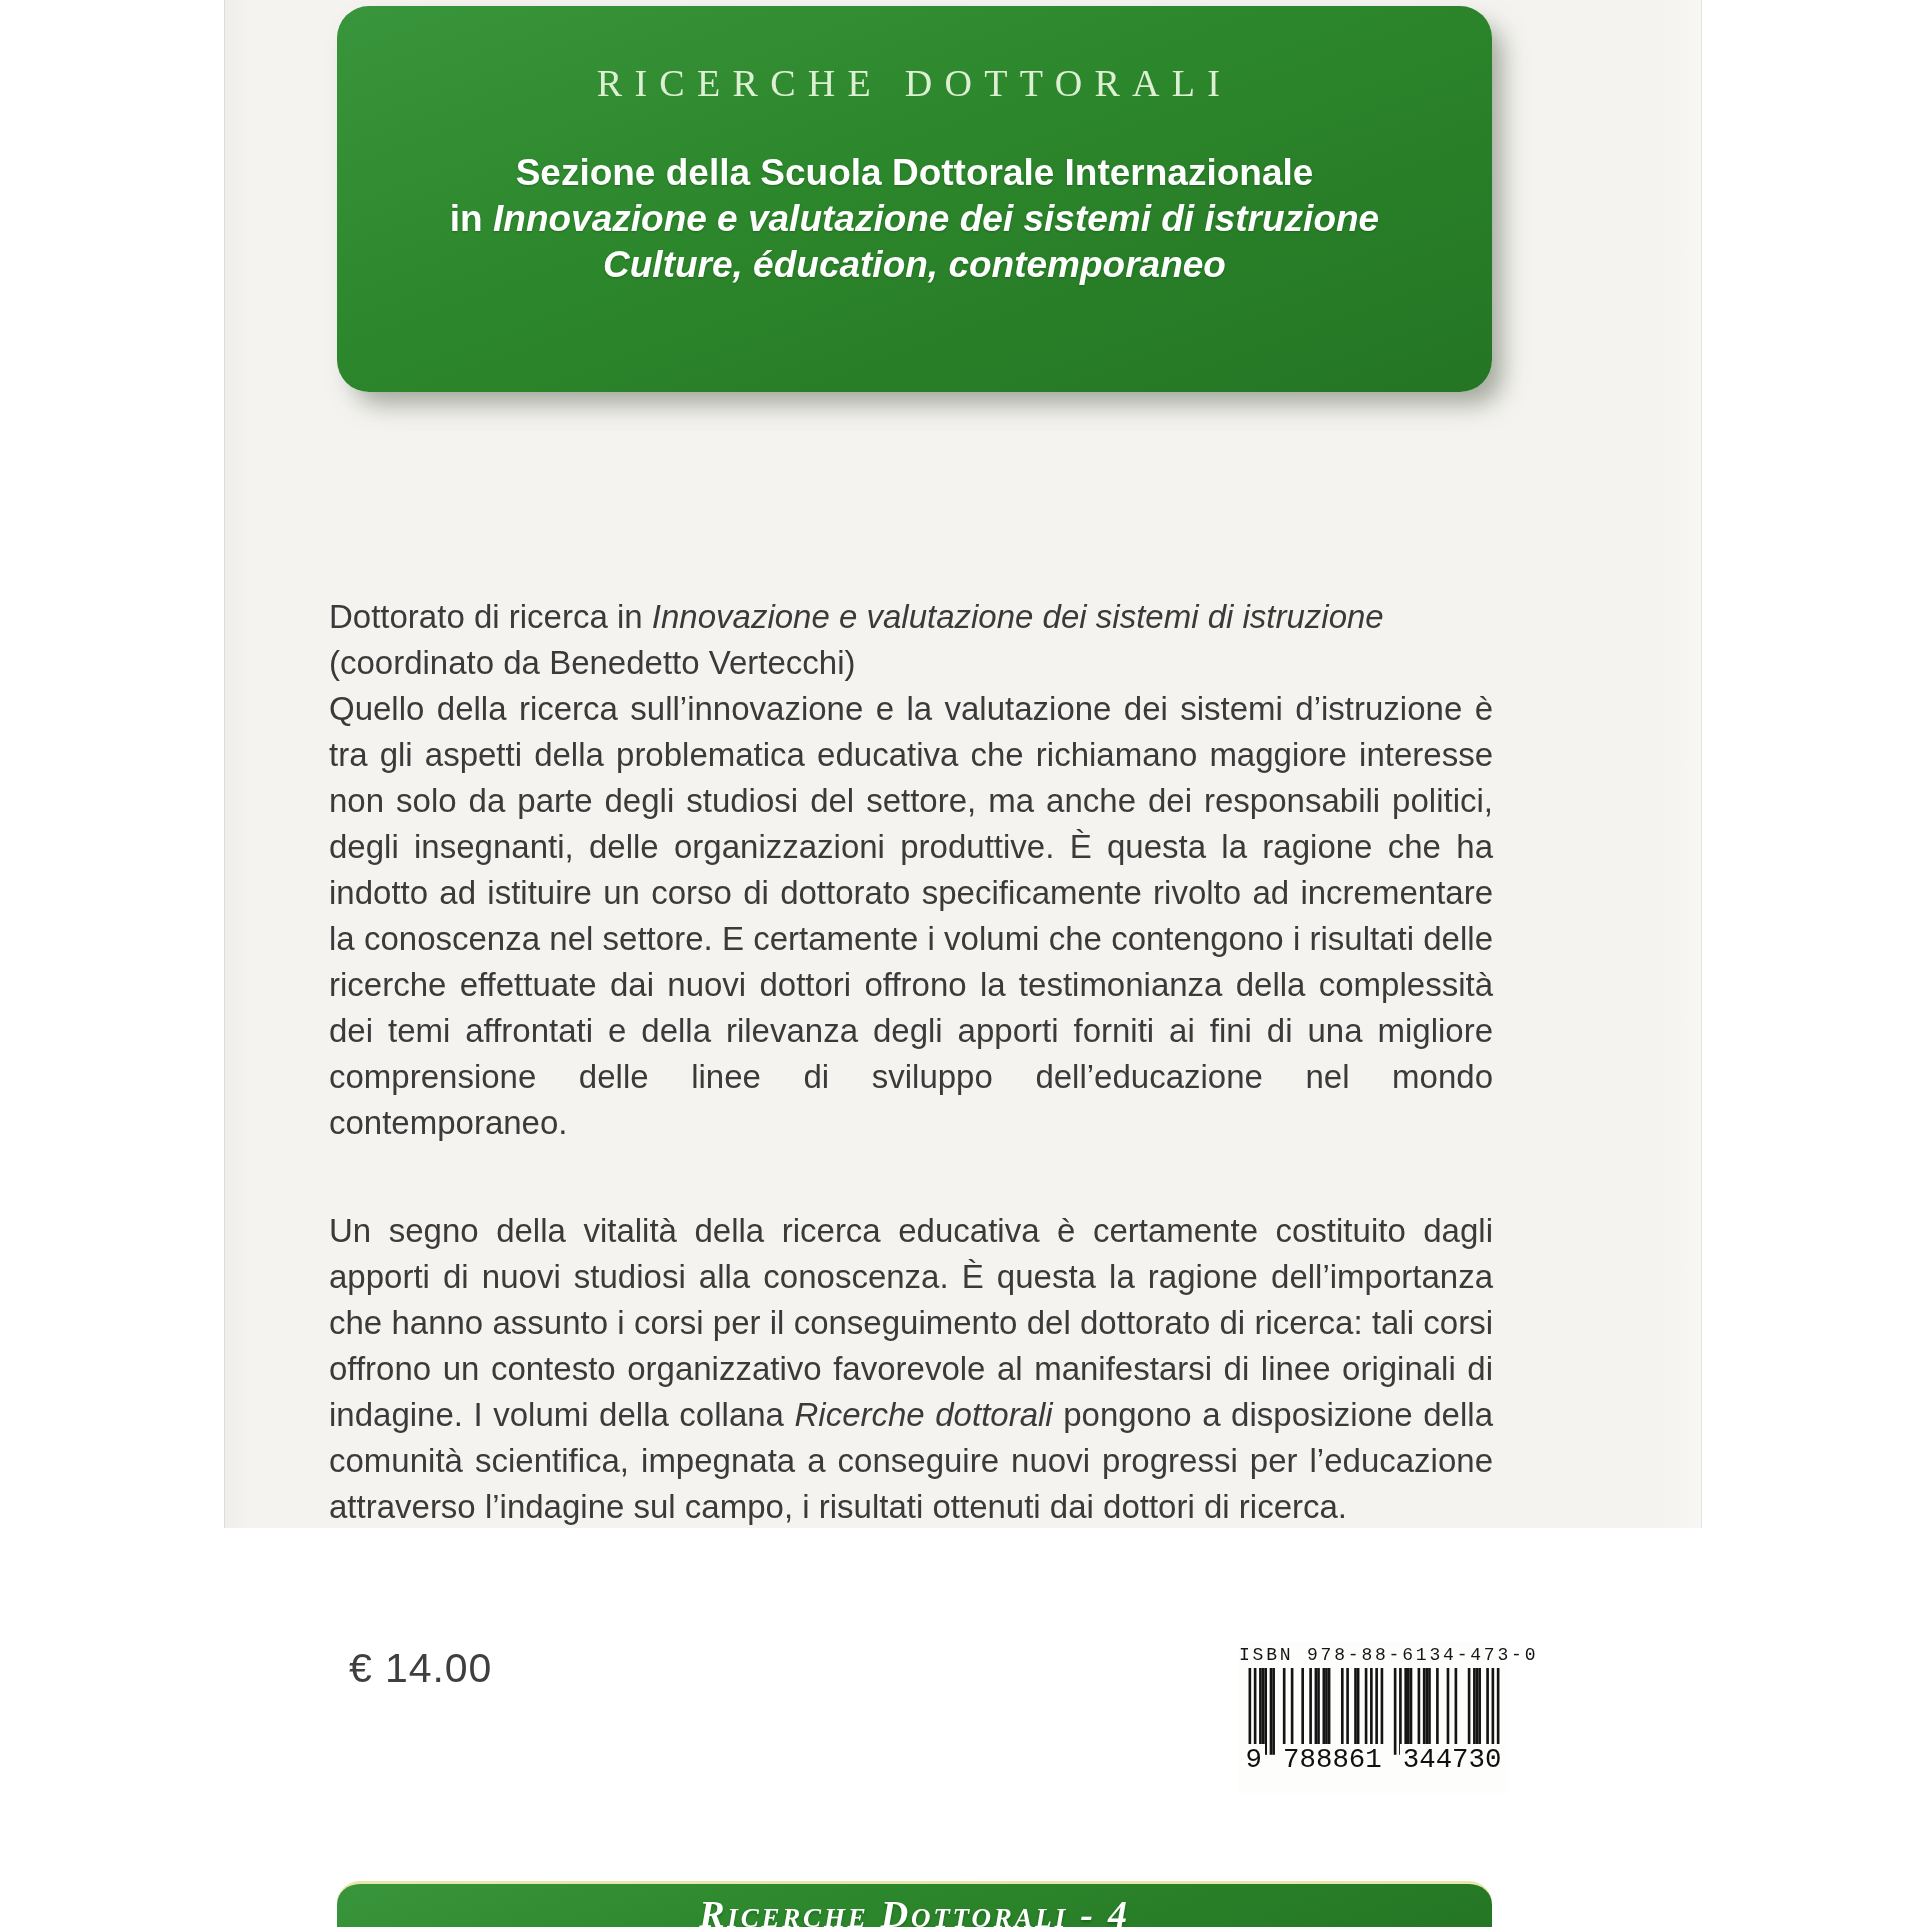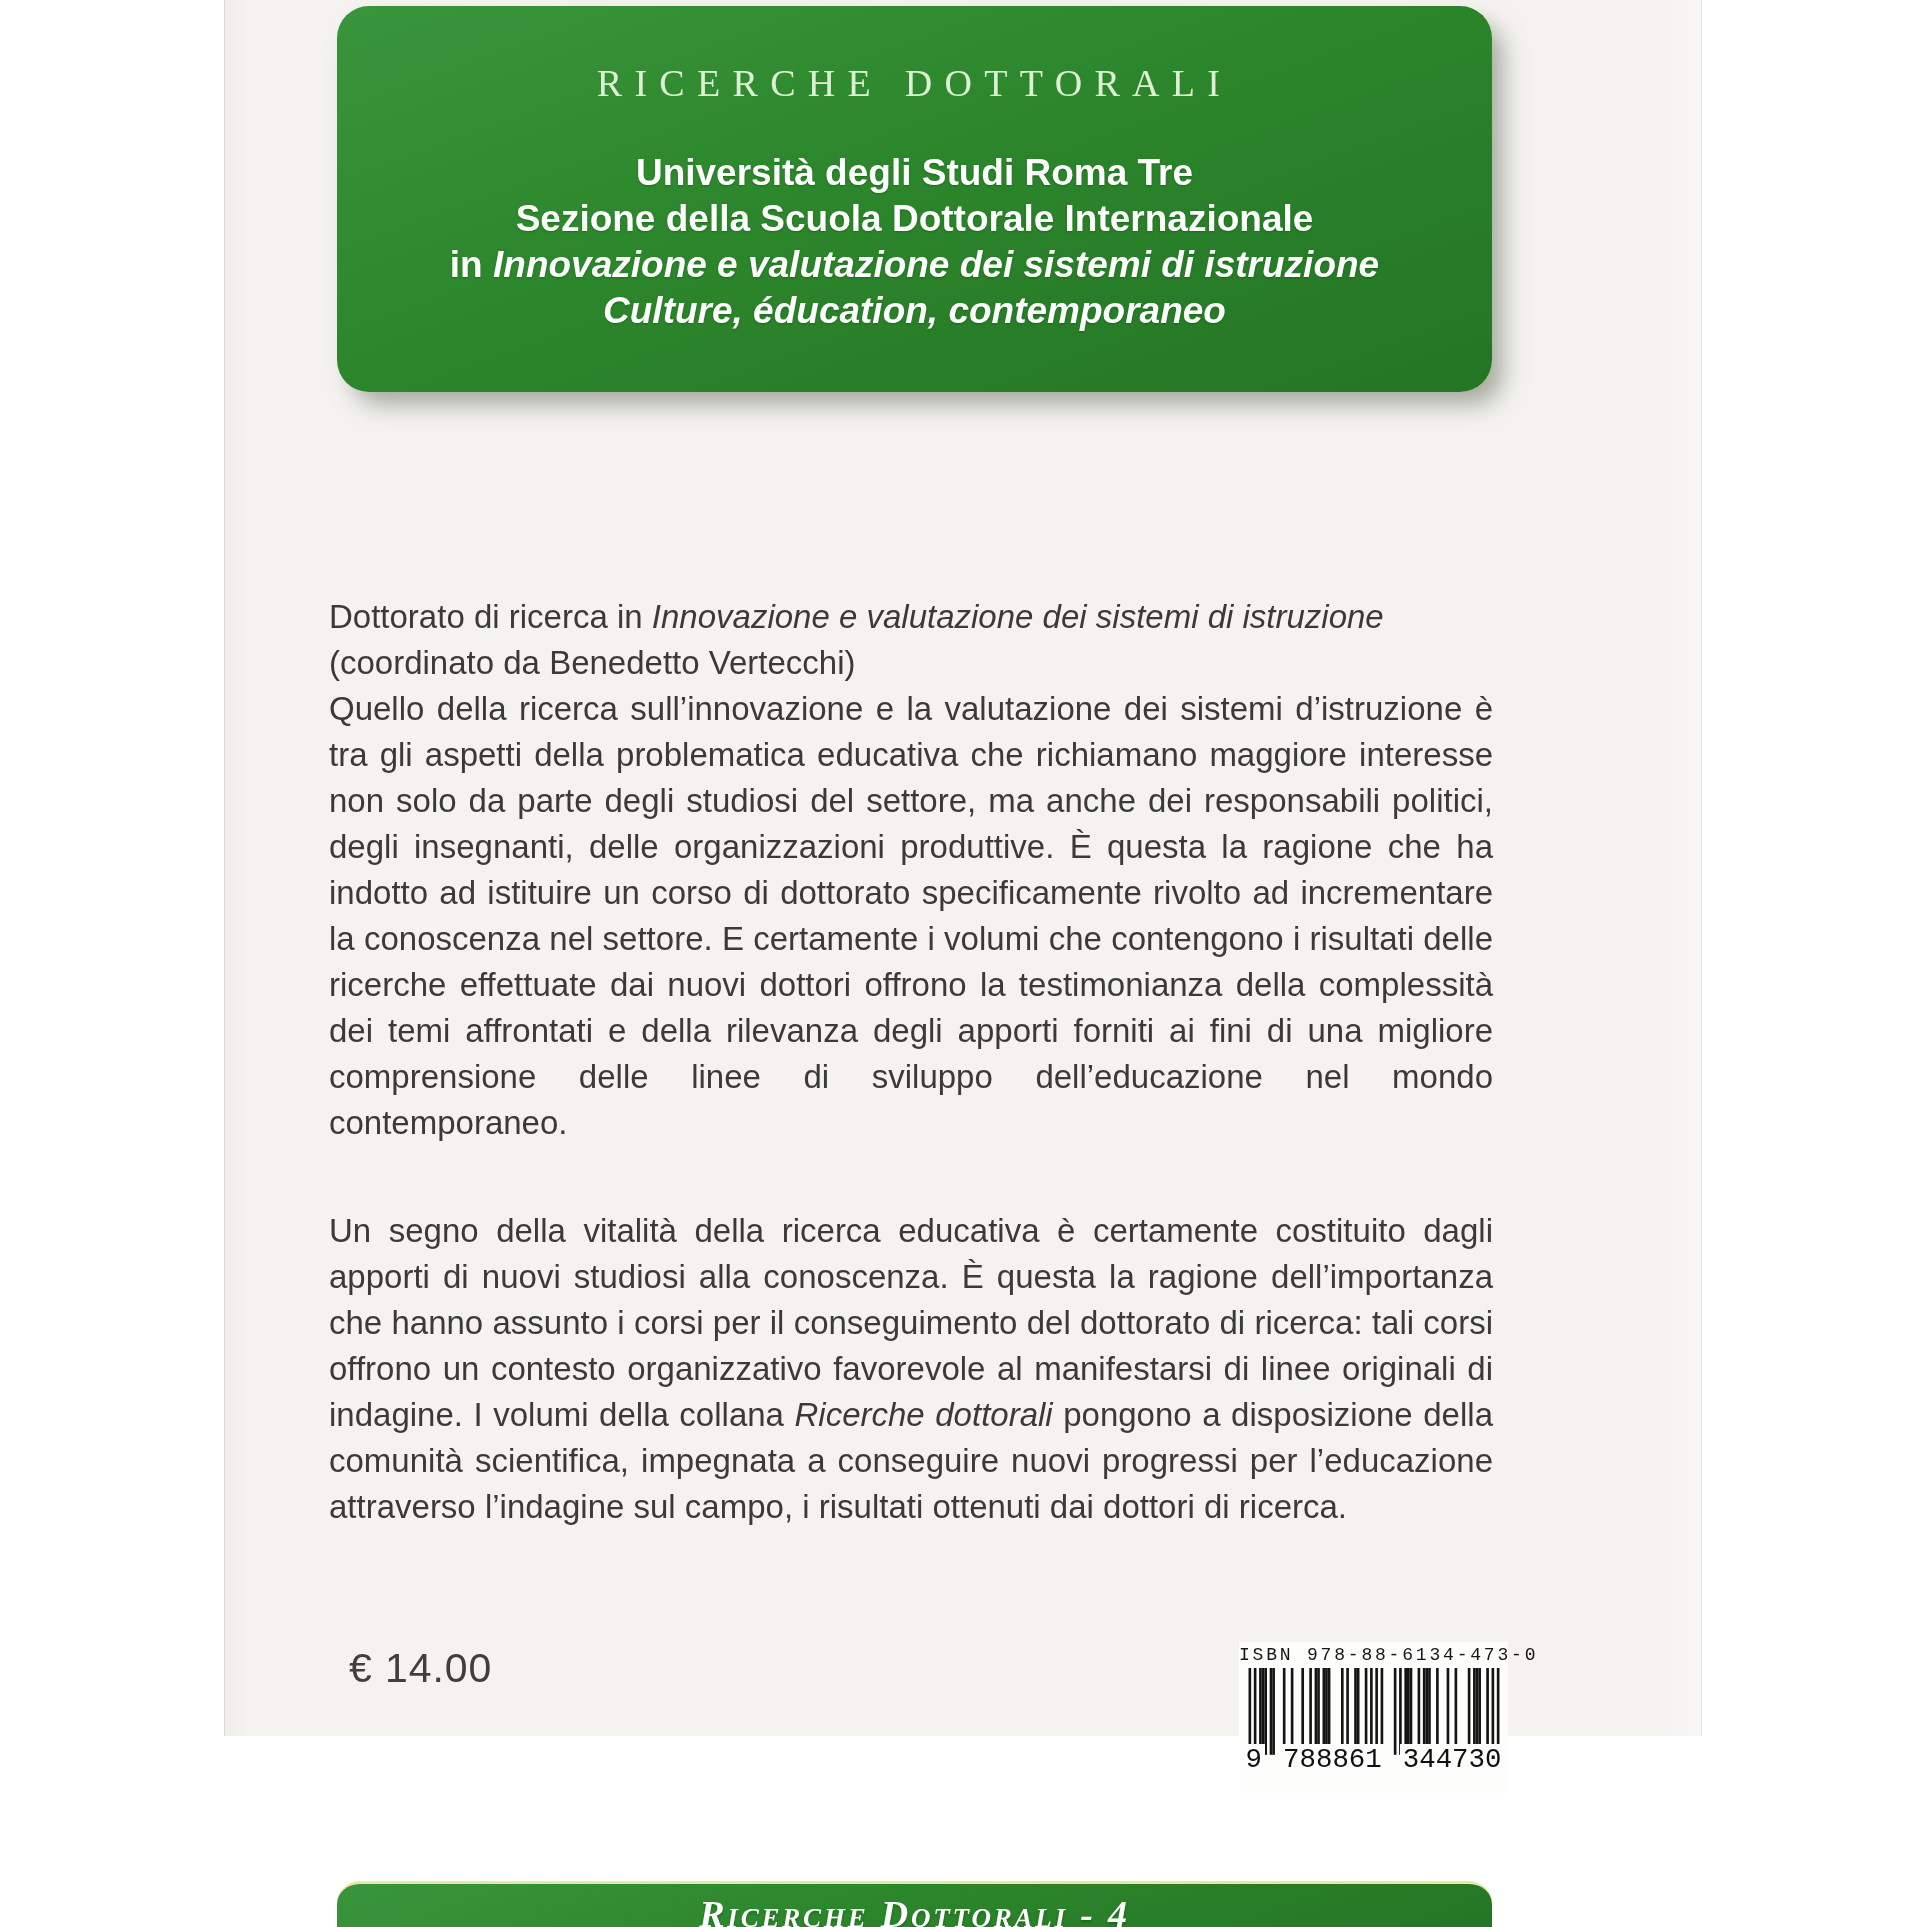--- a/index.html
+++ b/index.html
@@ -6,21 +6,21 @@
   body {
     width:1928px; height:1928px; overflow:hidden;
     background:#ffffff;
     font-family:"Liberation Sans", sans-serif;
     position:relative;
   }
   .italic { font-style:italic; }
 
   
   .cover {
-    position:absolute; left:224px; top:0; width:1476px; height:1736px;
+    position:absolute; left:224px; top:0; width:1476px; height:1528px;
     background:linear-gradient(90deg,#efeeea 0px,#f4f3f0 24.6px,#f4f3f0 calc(100% - 38px),#f8f7f5 100%);
     border-left:1.9px solid #dcdad4;
     border-right:0.9px solid #e6e4df;
   }
 
   
   .plaque {
     background:linear-gradient(160deg,#39953b 0%,#2c862b 45%,#247524 100%);
   }
   .header-plaque {
@@ -97,21 +97,20 @@
   }
 </style>
 </head>
 <body>
 
 <div class="cover">
 
   <div class="plaque header-plaque">
     <div class="series-title">RICERCHE DOTTORALI</div>
     <div class="header-lines">
-        <div><span>Università degli Studi Roma Tre</span></div>
         <div><span>Sezione della Scuola Dottorale Internazionale</span></div>
         <div><span>in </span><span class="italic">Innovazione e valutazione dei sistemi di istruzione</span></div>
         <div><span class="italic">Culture, éducation, contemporaneo</span></div>
       </div>
   </div>
 
   <div class="blurb">
     <p><span>Dottorato di ricerca in </span><span class="italic">Innovazione e valutazione dei sistemi di istruzione</span><br><span>(coordinato da Benedetto Vertecchi)</span><br><span>Quello della ricerca sull’innovazione e la valutazione dei sistemi d’istruzione è tra gli aspetti della problematica educativa che richiamano maggiore interesse non solo da parte degli studiosi del settore, ma anche dei responsabili politici, degli insegnanti, delle organizzazioni produttive. È questa la ragione che ha indotto ad istituire un corso di dottorato specificamente rivolto ad incrementare la conoscenza nel settore. E certamente i volumi che contengono i risultati delle ricerche effettuate dai nuovi dottori offrono la testimonianza della complessità dei temi affrontati e della rilevanza degli apporti forniti ai fini di una migliore comprensione delle linee di sviluppo dell’educazione nel mondo contemporaneo.</span></p>
     <p><span>Un segno della vitalità della ricerca educativa è certamente costituito dagli apporti di nuovi studiosi alla conoscenza. È questa la ragione dell’importanza che hanno assunto i corsi per il conseguimento del dottorato di ricerca: tali corsi offrono un contesto organizzativo favorevole al manifestarsi di linee originali di indagine. I volumi della collana </span><span class="italic">Ricerche dottorali</span><span> pongono a disposizione della comunità scientifica, impegnata a conseguire nuovi progressi per l’educazione attraverso l’indagine sul campo, i risultati ottenuti dai dottori di ricerca.</span></p>
   </div>

